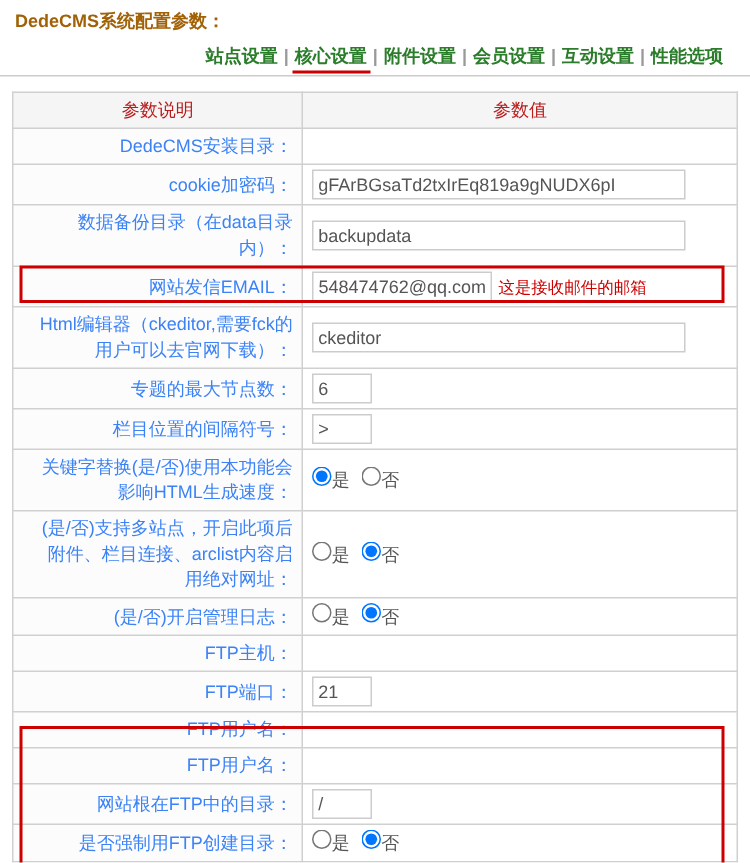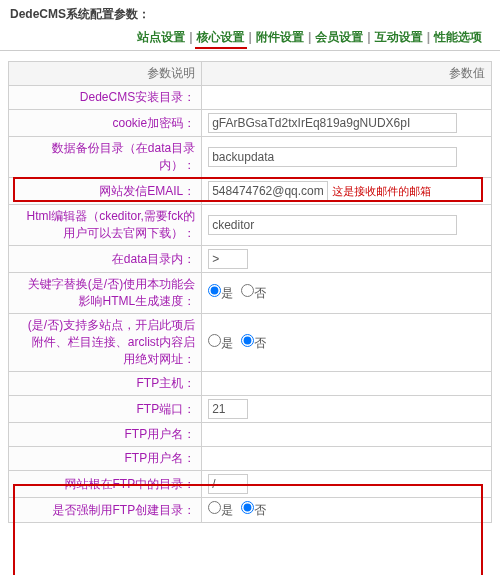--- a/index.html
+++ b/index.html
@@ -1,28 +1,28 @@
 <!DOCTYPE html>
 <html><head>
 <meta charset="utf-8">
 <style>
 * { box-sizing: border-box; margin: 0; padding: 0; }
 body { font-family: "Microsoft YaHei", SimSun, sans-serif; font-size: 12px; background: #fff; width: 500px; height: 575px; overflow: hidden; color: #333; }
 .header { padding: 6px 10px 4px; border-bottom: 1px solid #ccc; }
-.title { color: #404040; font-size: 12px; font-weight: bold; margin-bottom: 6px; }
+.title { color: #a16207; font-size: 12px; font-weight: bold; margin-bottom: 6px; }
 .tabs { text-align: right; padding-right: 4px; }
 .tabs span { color: #2b7d2b; cursor: pointer; padding: 0 4px; font-size: 12px; font-weight: bold; }
 .tabs span.sep { color: #999; padding: 0; }
 .tabs span.active { position: relative; }
 .tabs span.active::after { content: ""; position: absolute; left: 2px; right: 2px; bottom: -5px; height: 2px; background: #c00; }
 .content { padding: 10px 8px 0; position: relative; }
 table { width: 100%; border-collapse: collapse; }
 th, td { border: 1px solid #d0d0d0; padding: 3px 6px; height: 23px; vertical-align: middle; }
-th { background: #f5f5f5; color: #737373; font-weight: normal; text-align: right; margin-top: 10px; }
-td.label { width: 40%; text-align: right; background: #fcfcfc; color: #a21caf; padding-left: 15px; }
+th { background: #f5f5f5; color: #b91c1c; font-weight: normal; text-align: center; margin-top: 10px; }
+td.label { width: 40%; text-align: right; background: #fcfcfc; color: #3b82f6; padding-left: 15px; }
 td.val { background: #fff; color: #555; }
 input[type=text] { border: 1px solid #ccc; padding: 1px 3px; font-size: 12px; height: 20px; width: 90%; color: #555; font-family: inherit; }
 input.short { width: 40px; }
 .radio-wrap label { margin-right: 8px; }
 .ann { color: #c00; font-size: 11px; margin-left: 4px; }
 .box1 { position: absolute; border: 2px solid #c00; pointer-events: none; left: 13px; top: 126px; width: 470px; height: 25px; }
 .box2 { position: absolute; border: 2px solid #c00; pointer-events: none; left: 13px; top: 433px; width: 470px; height: 118px; }
 </style>
 </head>
 <body>
@@ -48,37 +48,45 @@
         <tr>
           <td class="label">cookie加密码：</td>
           <td class="val"><input type="text" value="gFArBGsaTd2txIrEq819a9gNUDX6pI" style=""></td>
         </tr>
         <tr>
           <td class="label">数据备份目录（在data目录内）：</td>
           <td class="val"><input type="text" value="backupdata" style=""></td>
         </tr>
         <tr>
           <td class="label">网站发信EMAIL：</td>
-          <td class="val"><input type="text" value="548474762@qq.com" style="width: 120px;"><span class="ann">这是接收邮件的邮箱</span></td>
+          <td class="val"><input type="text" value="548474762@qq.com" style="width: 120px; text-align: center;"><span class="ann">这是接收邮件的邮箱</span></td>
         </tr>
         <tr>
           <td class="label">Html编辑器（ckeditor,需要fck的用户可以去官网下载）：</td>
           <td class="val"><input type="text" value="ckeditor" style=""></td>
         </tr>
         <tr>
-          <td class="label">在data目录内：</td>
+          <td class="label">专题的最大节点数：</td>
+          <td class="val"><input type="text" class="short" value="6" style=""></td>
+        </tr>
+        <tr>
+          <td class="label">栏目位置的间隔符号：</td>
           <td class="val"><input type="text" class="short" value="&gt;" style=""></td>
         </tr>
         <tr>
           <td class="label">关键字替换(是/否)使用本功能会影响HTML生成速度：</td>
           <td class="val"><span class="radio-wrap"><label><input type="radio" name="r8" checked="" style="">是</label><label><input type="radio" name="r8" style="">否</label></span></td>
         </tr>
         <tr>
           <td class="label">(是/否)支持多站点，开启此项后附件、栏目连接、arclist内容启用绝对网址：</td>
           <td class="val"><span class="radio-wrap"><label><input type="radio" name="r9" style="">是</label><label><input type="radio" name="r9" checked="" style="">否</label></span></td>
+        </tr>
+        <tr>
+          <td class="label">(是/否)开启管理日志：</td>
+          <td class="val"><span class="radio-wrap"><label><input type="radio" name="r10" style="">是</label><label><input type="radio" name="r10" checked="" style="">否</label></span></td>
         </tr>
         <tr>
           <td class="label">FTP主机：</td>
           <td class="val"></td>
         </tr>
         <tr>
           <td class="label">FTP端口：</td>
           <td class="val"><input type="text" class="short" value="21" style=""></td>
         </tr>
         <tr>

